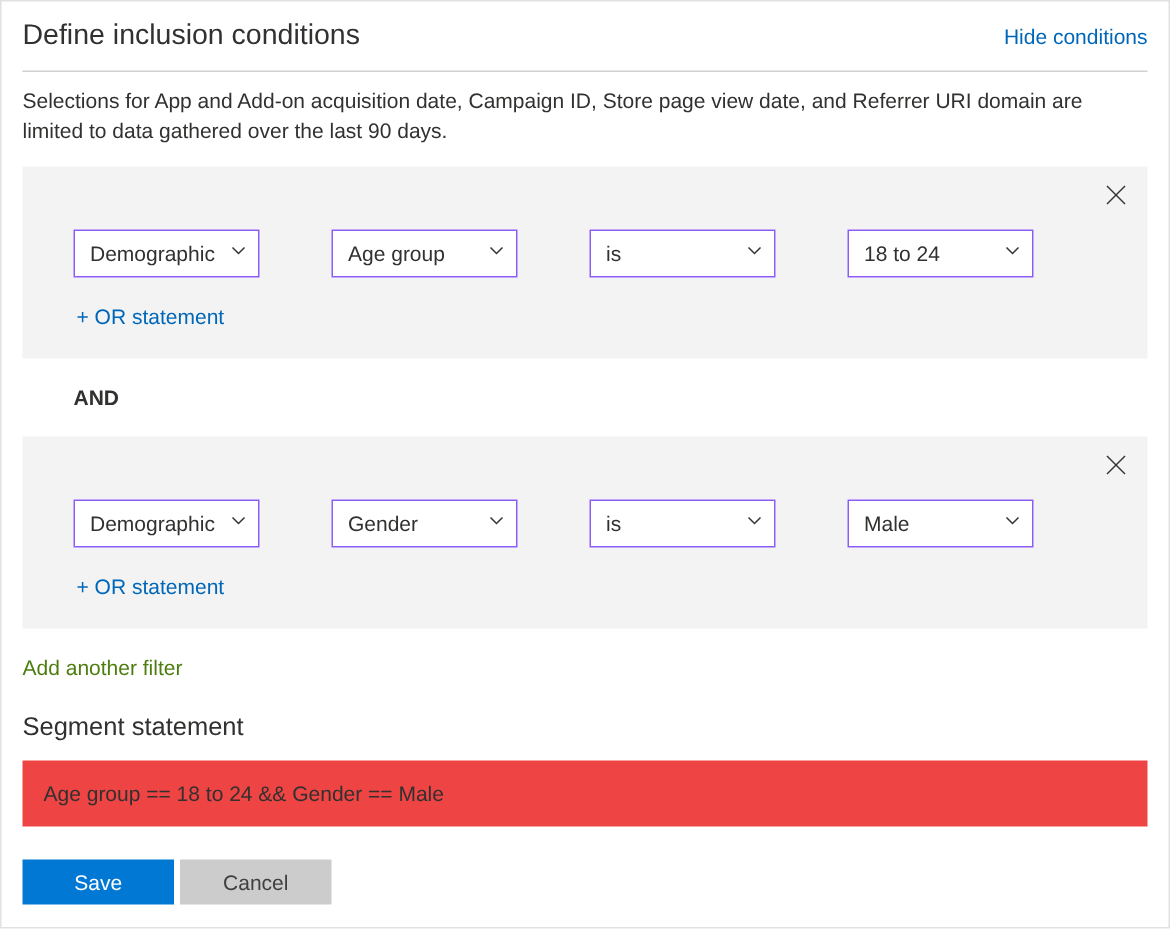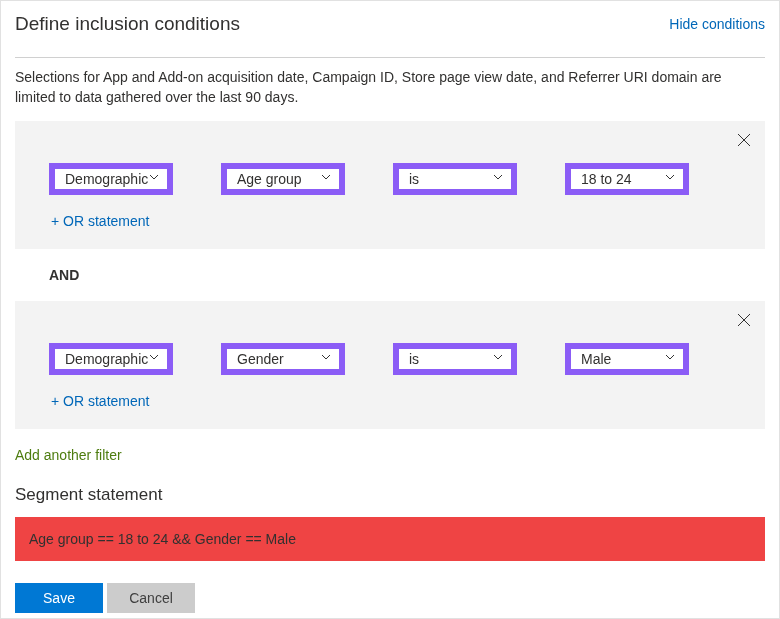--- a/index.html
+++ b/index.html
@@ -15,21 +15,21 @@
     height: 619px;
     border: 1px solid #e1e1e1;
     padding: 12px 14px;
     position: relative;
   }
   .header-row {
     display: flex;
     justify-content: space-between;
     align-items: center;
     border-bottom: 1px solid #d0d0d0;
-    padding-bottom: 22px;
+    padding-bottom: 12px;
     margin-bottom: 10px;
   }
   .title {
     font-size: 19px;
     font-weight: 400;
     color: #323130;
   }
   .link {
     color: #0067b8;
     font-size: 14px;
@@ -57,21 +57,21 @@
   }
   .close-x svg { display:block; }
   .selects-row {
     display: flex;
     gap: 48px;
     margin-bottom: 18px;
   }
   .select {
     width: 124px;
     height: 32px;
-    border: 6px solid #8b5cf6;
+    border: 1px solid #8b5cf6;
     background: #fff;
     display: flex;
     align-items: center;
     justify-content: space-between;
     padding: 0 8px 0 10px;
     font-size: 14px;
     cursor: pointer;
   }
   .chev {
     width: 10px;
@@ -106,21 +106,21 @@
     background: #ef4444;
     padding: 14px 14px;
     font-size: 14px;
     margin-bottom: 22px;
   }
   .btn-row {
     display: flex;
     gap: 4px;
   }
   .btn {
-    width: 88px;
+    width: 101px;
     height: 30px;
     display: flex;
     align-items: center;
     justify-content: center;
     font-size: 14px;
     cursor: pointer;
     border: none;
   }
   .btn-primary {
     background: #0078d4;

